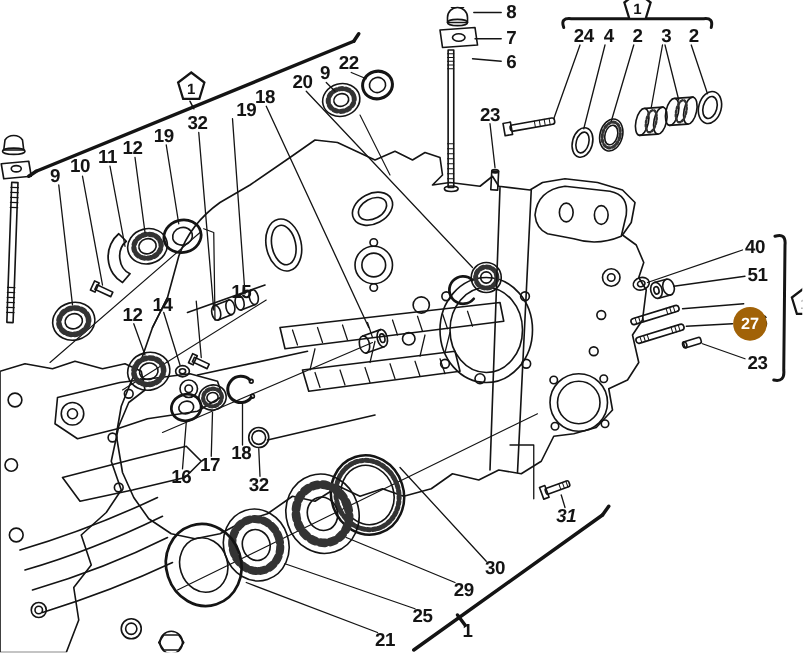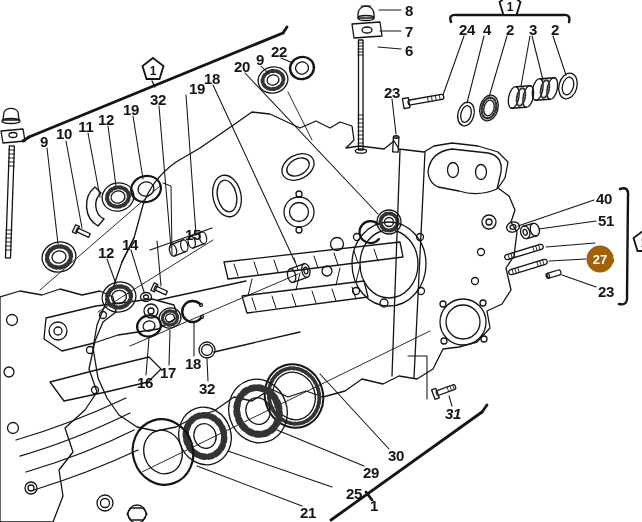--- a/index.html
+++ b/index.html
@@ -391,21 +391,21 @@
       <div class="callout" style="left: 533px; top: 29px;">3</div>
       <div class="callout" style="left: 555px; top: 29px;">2</div>
       <div class="callout" style="left: 604px; top: 198px;">40</div>
       <div class="callout" style="left: 606px; top: 220px;">51</div>
       <div class="callout" style="left: 606px; top: 258px;">26</div>
       <div class="callout-red" style="background: #a16207; left: 600px; top: 259px;">27</div>
       <div class="callout" style="left: 606px; top: 291px;">23</div>
       <div class="callout" style="left: 453px; top: 413px; font-style: italic;">31</div>
       <div class="callout" style="left: 396px; top: 455px;">30</div>
       <div class="callout" style="left: 371px; top: 472px;">29</div>
-      <div class="callout" style="left: 338px; top: 493px; margin-left: 16px;">25</div>
+      <div class="callout" style="left: 338px; top: 493px;">25</div>
       <div class="callout" style="left: 308px; top: 512px;">21</div>
       <div class="callout" style="left: 374px; top: 505px;">1</div>
       <div class="callout" style="left: 145px; top: 382px;">16</div>
       <div class="callout" style="left: 168px; top: 372px;">17</div>
       <div class="callout" style="left: 193px; top: 363px;">18</div>
       <div class="callout" style="left: 207px; top: 388px;">32</div>
       <div class="callout" style="left: 106px; top: 252px;">12</div>
       <div class="callout" style="left: 130px; top: 244px;">14</div>
       <div class="callout" style="left: 156px; top: 234px; margin-left: 37px;">15</div>
       <div class="badge" style="width: 30px; height: 28px; left: 153px; top: 70px;"><svg width="30" height="28">

